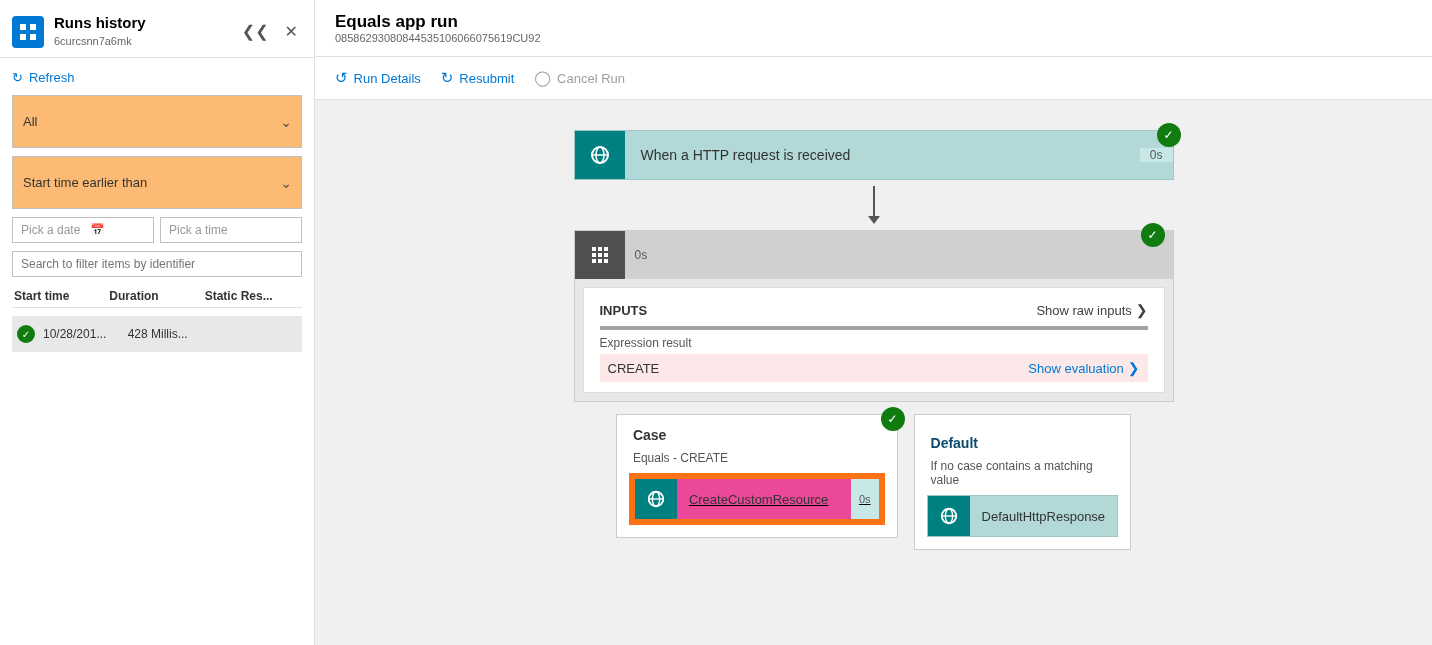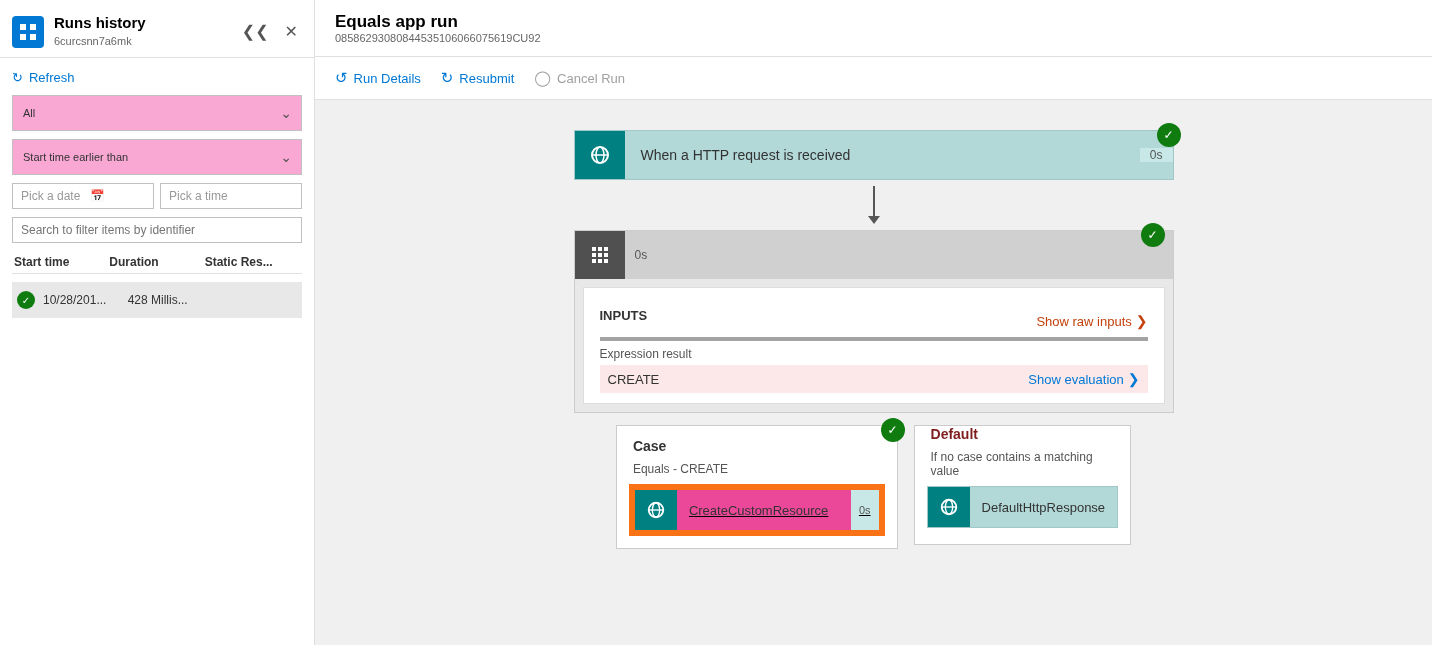--- a/index.html
+++ b/index.html
@@ -88,24 +88,24 @@
       background: none;
       border: none;
       cursor: pointer;
       color: #0078d4;
       font-size: 13px;
       padding: 2px 0;
     }
 
     .filter-select {
       width: 100%;
-      padding: 11px 10px;
+      padding: 18px 10px;
       border: 1px solid #c0c0c0;
-      background: #f9a8d4;
-      font-size: 11px;
+      background: #fdba74;
+      font-size: 13px;
       color: #333;
       cursor: pointer;
       appearance: none;
       -webkit-appearance: none;
       position: relative;
     }
 
     .select-wrapper {
       position: relative;
     }
@@ -397,25 +397,24 @@
       font-size: 13px;
       font-weight: 600;
       color: #333;
     }
 
     .show-raw-link {
       display: flex;
       align-items: center;
       gap: 4px;
       font-size: 13px;
-      color: #c2410c;
+      color: #404040;
       cursor: pointer;
       background: none;
       border: none;
-      margin-top: 11px;
     }
 
     .expression-result {
       font-size: 12px;
       color: #555;
       padding: 6px 0 4px 0;
     }
 
     .create-row {
       display: flex;
@@ -529,22 +528,22 @@
       flex: 0.6;
       background: #fff;
       border: 1px solid #ccc;
       padding: 0;
       min-height: 120px;
     }
 
     .default-header {
       font-size: 14px;
       font-weight: 600;
-      color: #7f1d1d;
-      padding: 0 16px 8px 16px;
+      color: #0c4a6e;
+      padding: 20px 16px 8px 16px;
     }
 
     .default-desc {
       font-size: 12px;
       color: #555;
       padding: 0 16px 8px 16px;
     }
 
     .default-node {
       display: flex;

